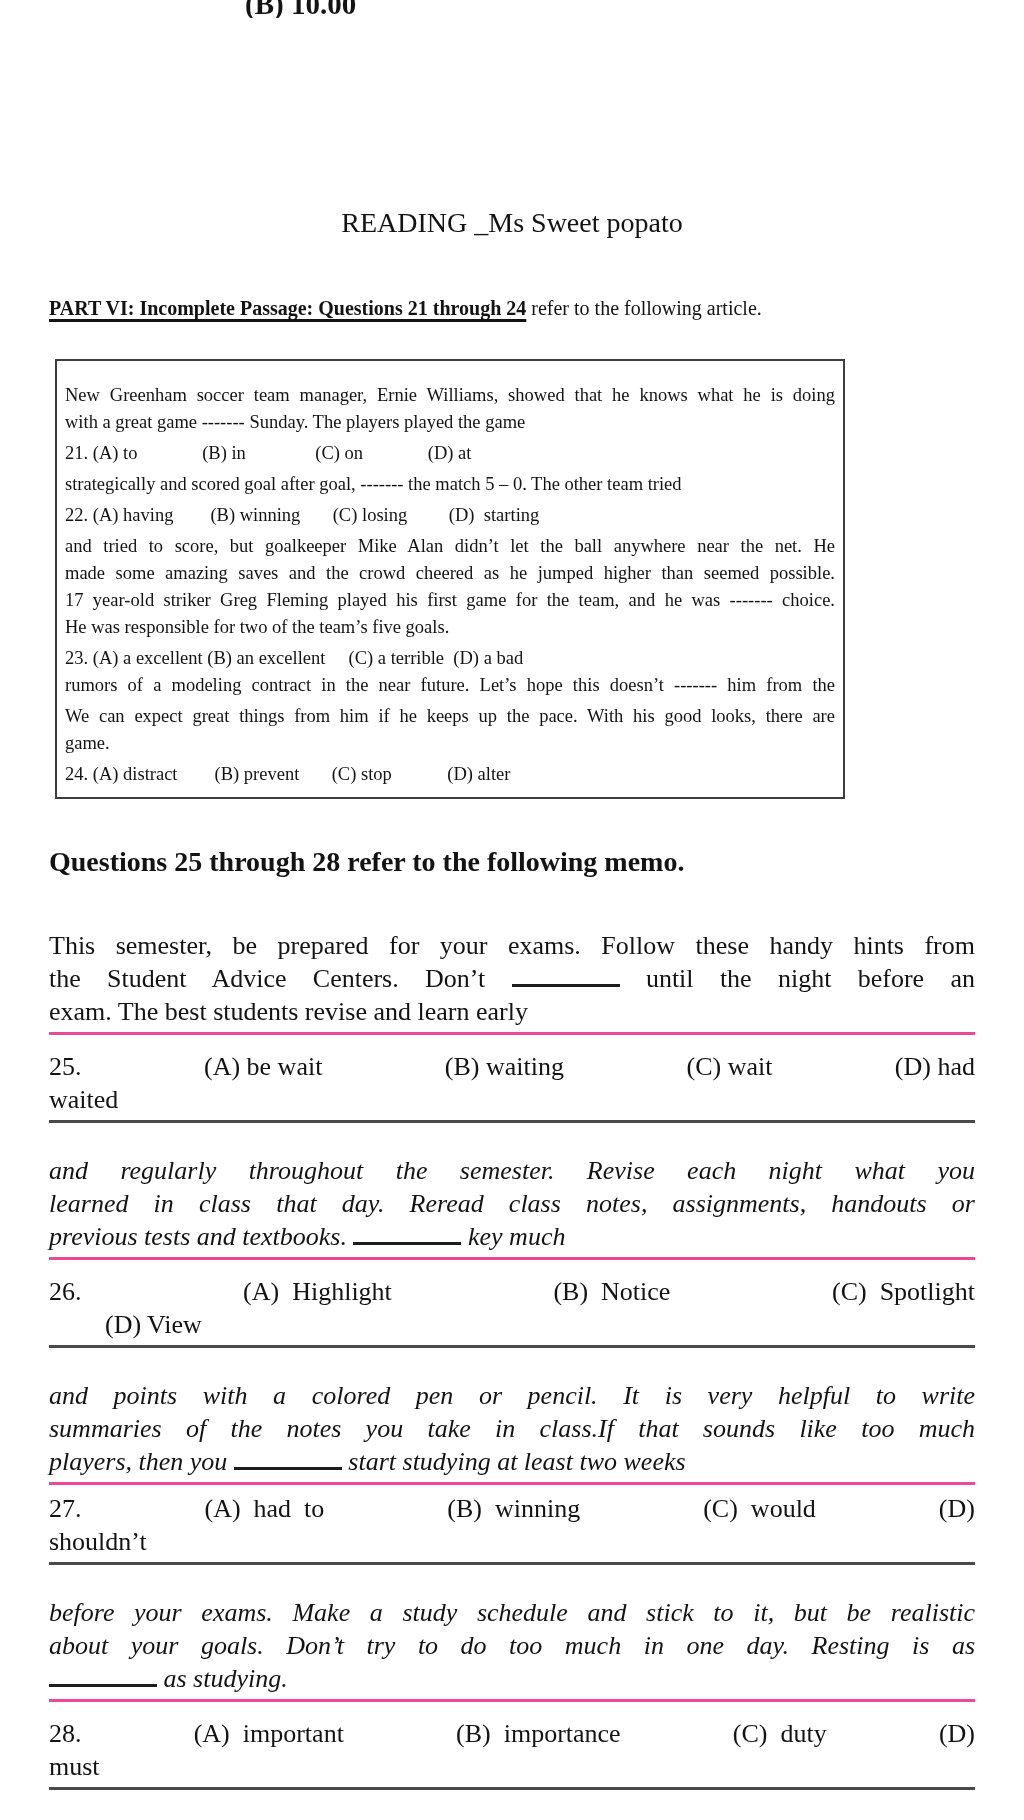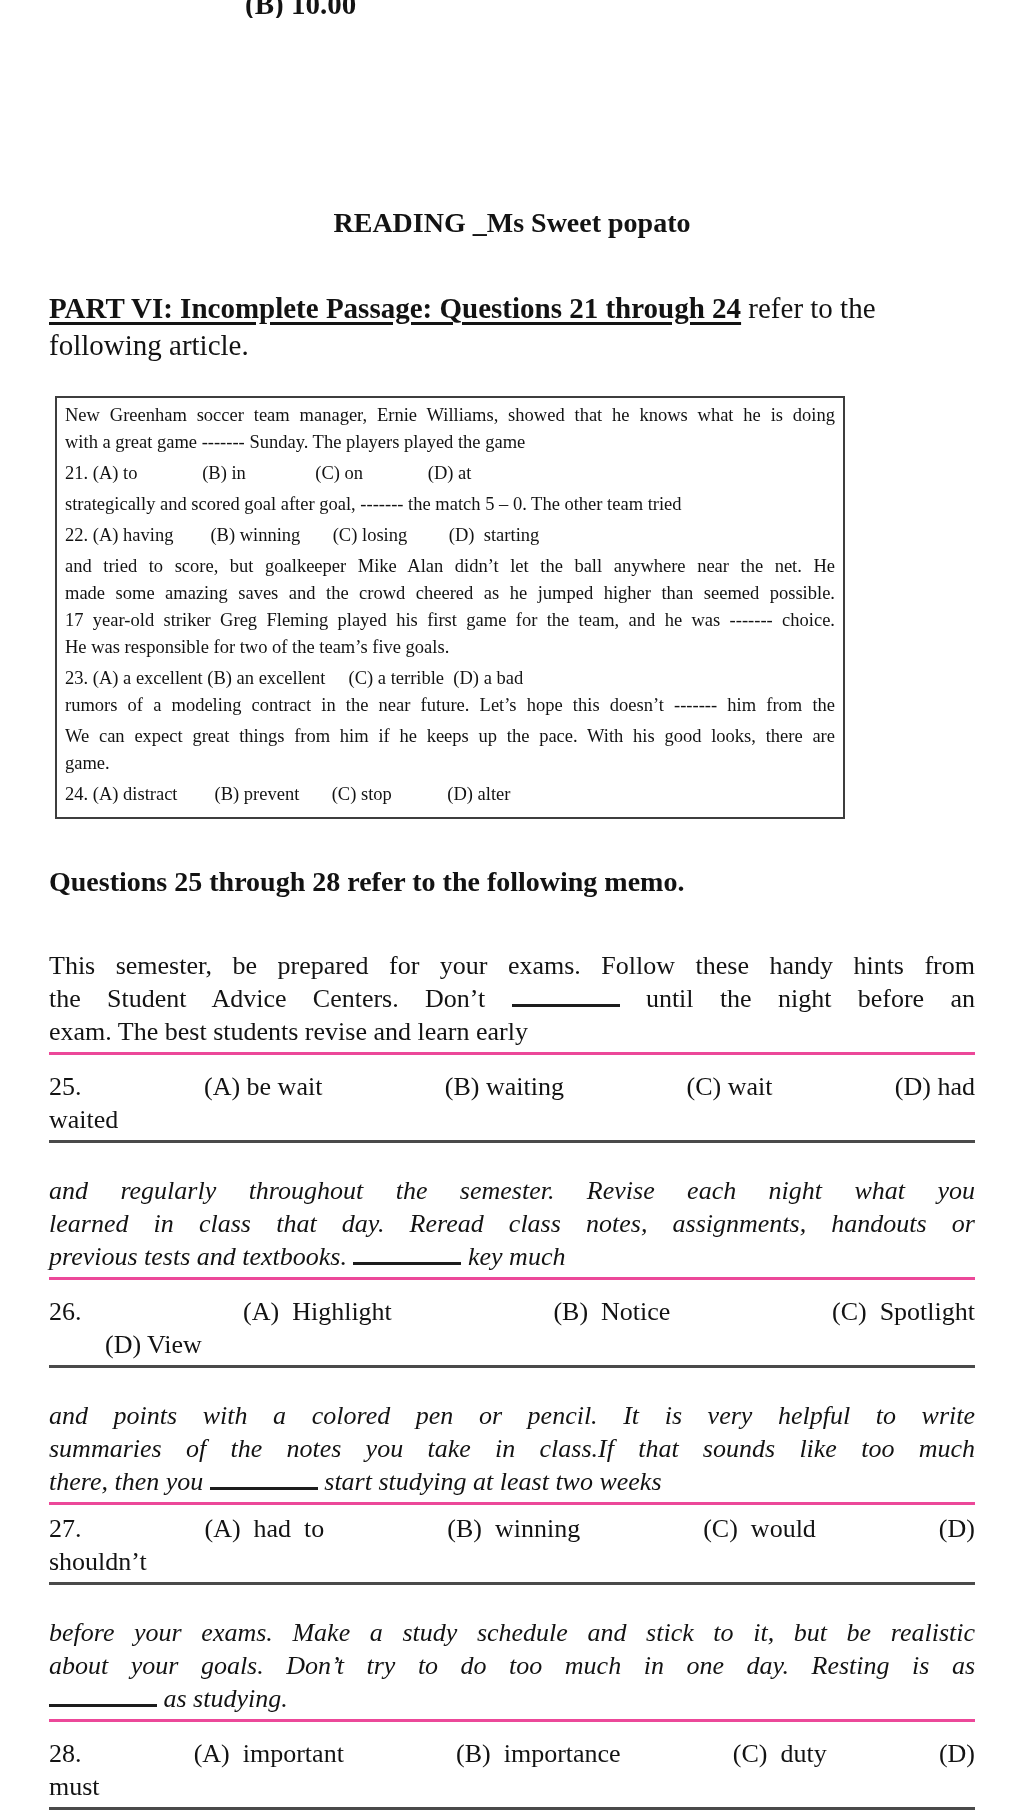--- a/index.html
+++ b/index.html
@@ -7,28 +7,28 @@
     width:1024px;height:1820px;overflow:hidden;background:#ffffff;color:#131313;
     font-family:"Liberation Serif","DejaVu Serif",serif;
     -webkit-font-smoothing:antialiased;
   }
   .page{padding:0 49px;position:relative;width:926px;}
 
   
   .cutoff{height:18px;overflow:hidden;}
   .cutoff span{display:inline-block;margin:-14px 0 0 196px;font-weight:bold;font-size:29px;white-space:pre;}
 
-  .title{margin-top:188px;text-align:center;font-weight:bold;font-size:28px;line-height:34px;}
+  .title{margin-top:188px;text-align:center;font-weight:normal;font-size:28px;line-height:34px;}
 
-  .part-heading{margin-top:50px;font-size:29px;line-height:37px;}
+  .part-heading{margin-top:50px;font-size:20px;line-height:37px;}
   .part-heading .u{font-weight:bold;text-decoration:underline;text-decoration-thickness:3px;text-underline-offset:4px;}
 
   .article-box{
     margin-left:6px;margin-top:32px;width:770px;
-    border:2px solid #3d3d3d;padding:4px 8px 9px 8px;
+    border:2px solid #3d3d3d;padding:21px 8px 9px 8px;
     font-size:18.5px;line-height:27px;
   }
   .bline{margin:0;}
   .bline.j{text-align:justify;text-align-last:justify;text-justify:inter-word;}
   .bline.o{white-space:pre;}
   .bline.g{margin-top:4px;}
 
   .memo-heading{margin-top:46px;font-weight:bold;font-size:28px;line-height:34px;}
 
   .mpara{margin-top:0;font-size:26px;line-height:33px;border-bottom:3px solid #ec4899;padding-bottom:4px;}
@@ -109,21 +109,21 @@
       <span>(A)  Highlight</span>
       <span>(B)  Notice</span>
       <span>(C)  Spotlight</span>
     </div>
     <div class="qwrap indent">(D) View</div>
   </div>
 
   <div class="mpara mt-p">
     <div class="mline j">and points with a colored pen or pencil. It is very helpful to write</div>
     <div class="mline j">summaries of the notes you take in class.If that sounds like too much</div>
-    <div class="mline"><span>there, then you </span><span class="blank"></span><span> start studying at least two weeks</span></div>
+    <div class="mline"><span>players, then you </span><span class="blank"></span><span> start studying at least two weeks</span></div>
   </div>
 
   <div class="qrow mt-tight">
     <div class="qline">
       <span>27.</span>
       <span>(A)  had  to</span>
       <span>(B)  winning</span>
       <span>(C)  would</span>
       <span>(D)</span>
     </div>

